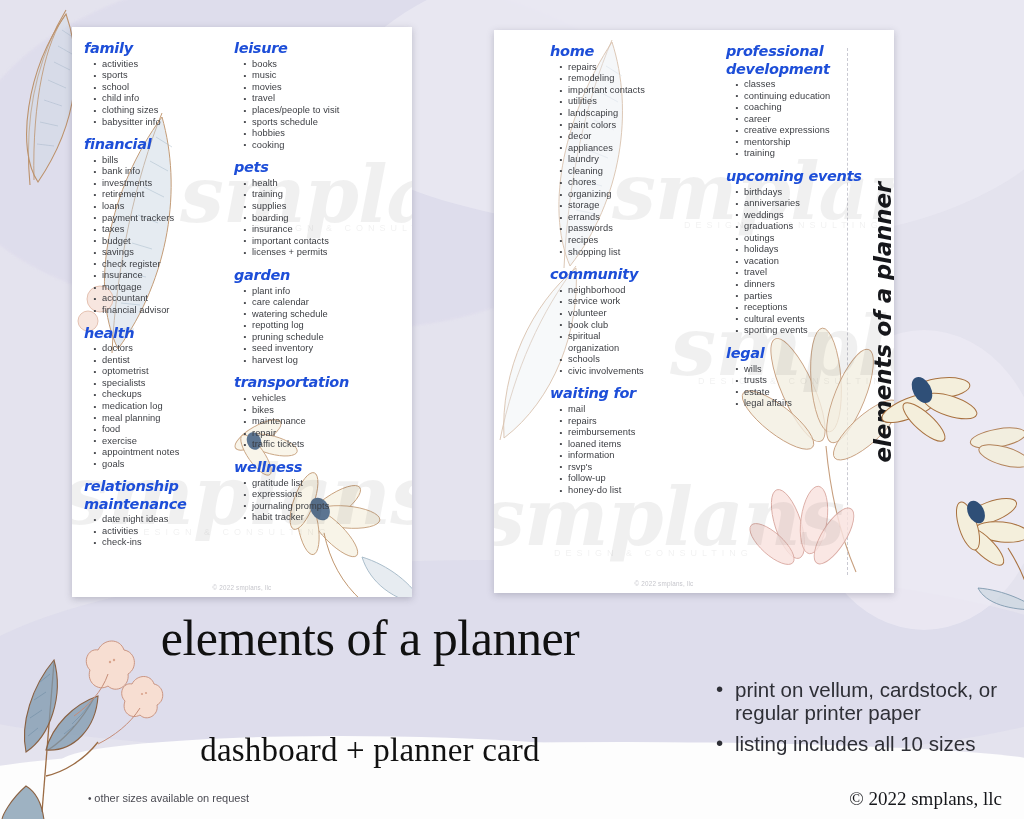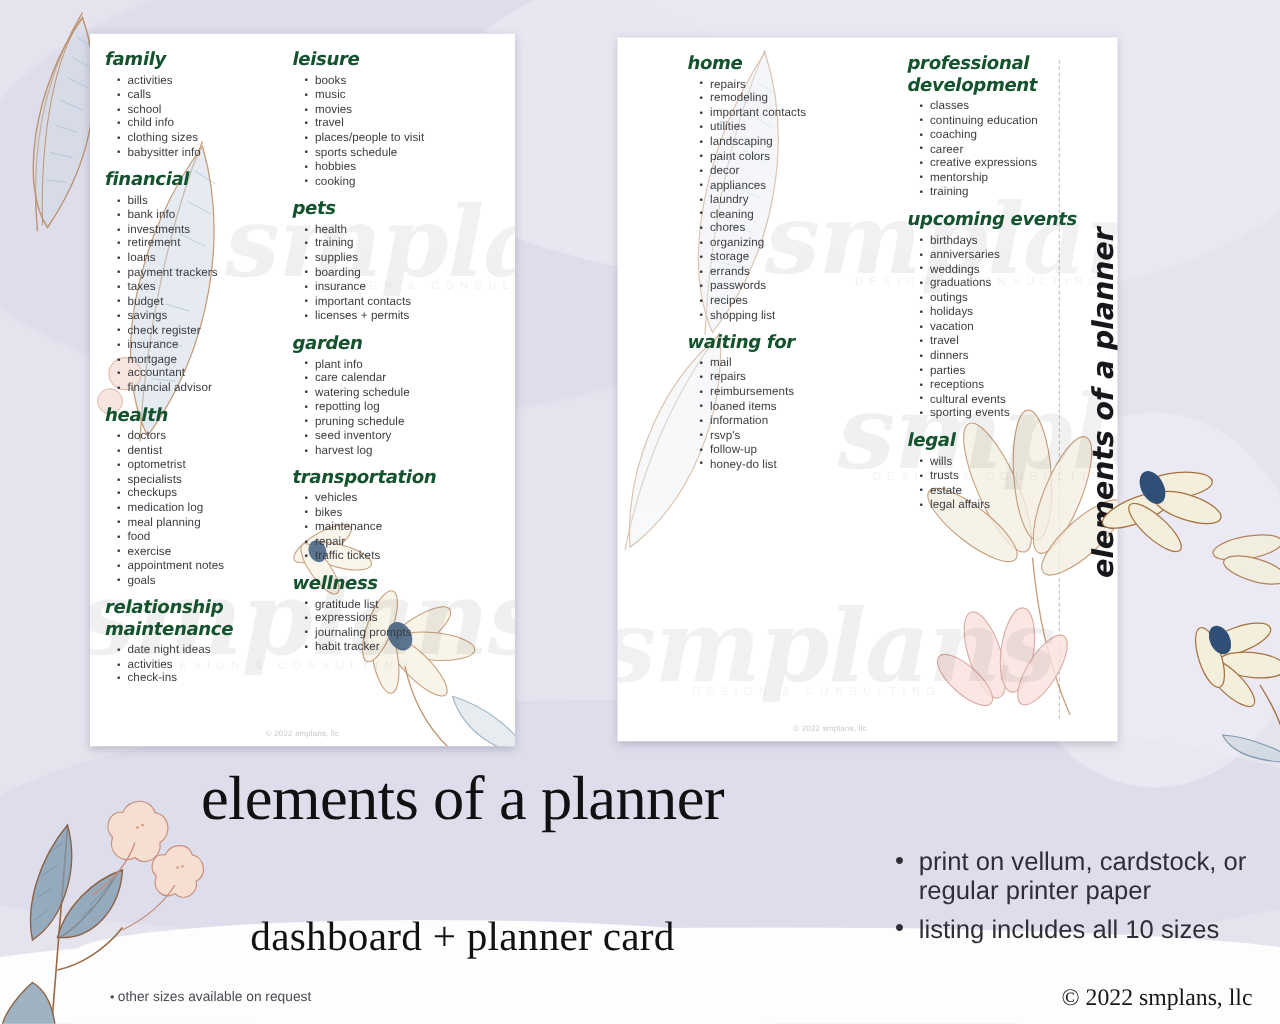--- a/index.html
+++ b/index.html
@@ -76,21 +76,21 @@
   .cols{position:absolute;inset:0;display:flex;padding:14px 12px 0 12px;box-sizing:border-box;}
   .col{flex:1;}
   #card-left .col:first-child{flex:0 0 150px;}
   #card-right .col:first-child{flex:0 0 168px;padding-left:44px;}
   #card-right .col:last-child{padding-left:8px;}
 
   .sec{margin:0 0 9px 0;position:relative;z-index:3;}
   .sec-title{
     font-family:"DejaVu Sans",sans-serif;
     font-style:italic;font-weight:700;
-    font-size:14.5px;color:#14532d;
+    font-size:14.5px;color:#1d4ed8;
     letter-spacing:-.3px;margin:0 0 3px 0;line-height:1.02;
   }
   .sec-title.two{font-size:14.5px;line-height:1.0;}
   ul.items{margin:0;padding:0 0 0 18px;list-style:none;}
   ul.items li{
     font-size:9.3px;color:#3b3d42;line-height:11.55px;
     position:relative;letter-spacing:.05px;white-space:nowrap;
   }
   ul.items li:before{
     content:"•";position:absolute;left:-8.5px;top:-.3px;color:#3b3d42;font-size:8px;
@@ -232,21 +232,21 @@
   <span class="wm-sub" style="left:60px;top:500px;">DESIGN &amp; CONSULTING</span>
 
   <div class="cols">
 
     <div class="col">
 
       <div class="sec">
         <div class="sec-title">family</div>
         <ul class="items">
           <li>activities</li>
-          <li>calls</li>
+          <li>sports</li>
           <li>school</li>
           <li>child info</li>
           <li>clothing sizes</li>
           <li>babysitter info</li>
         </ul>
       </div>
 
       <div class="sec">
         <div class="sec-title">financial</div>
         <ul class="items">
@@ -443,20 +443,33 @@
           <li>chores</li>
           <li>organizing</li>
           <li>storage</li>
           <li>errands</li>
           <li>passwords</li>
           <li>recipes</li>
           <li>shopping list</li>
         </ul>
       </div>
 
+      <div class="sec">
+        <div class="sec-title">community</div>
+        <ul class="items">
+          <li>neighborhood</li>
+          <li>service work</li>
+          <li>volunteer</li>
+          <li>book club</li>
+          <li>spiritual</li>
+          <li class="cont">organization</li>
+          <li>schools</li>
+          <li>civic involvements</li>
+        </ul>
+      </div>
 
       <div class="sec">
         <div class="sec-title">waiting for</div>
         <ul class="items">
           <li>mail</li>
           <li>repairs</li>
           <li>reimbursements</li>
           <li>loaned items</li>
           <li>information</li>
           <li>rsvp's</li>

